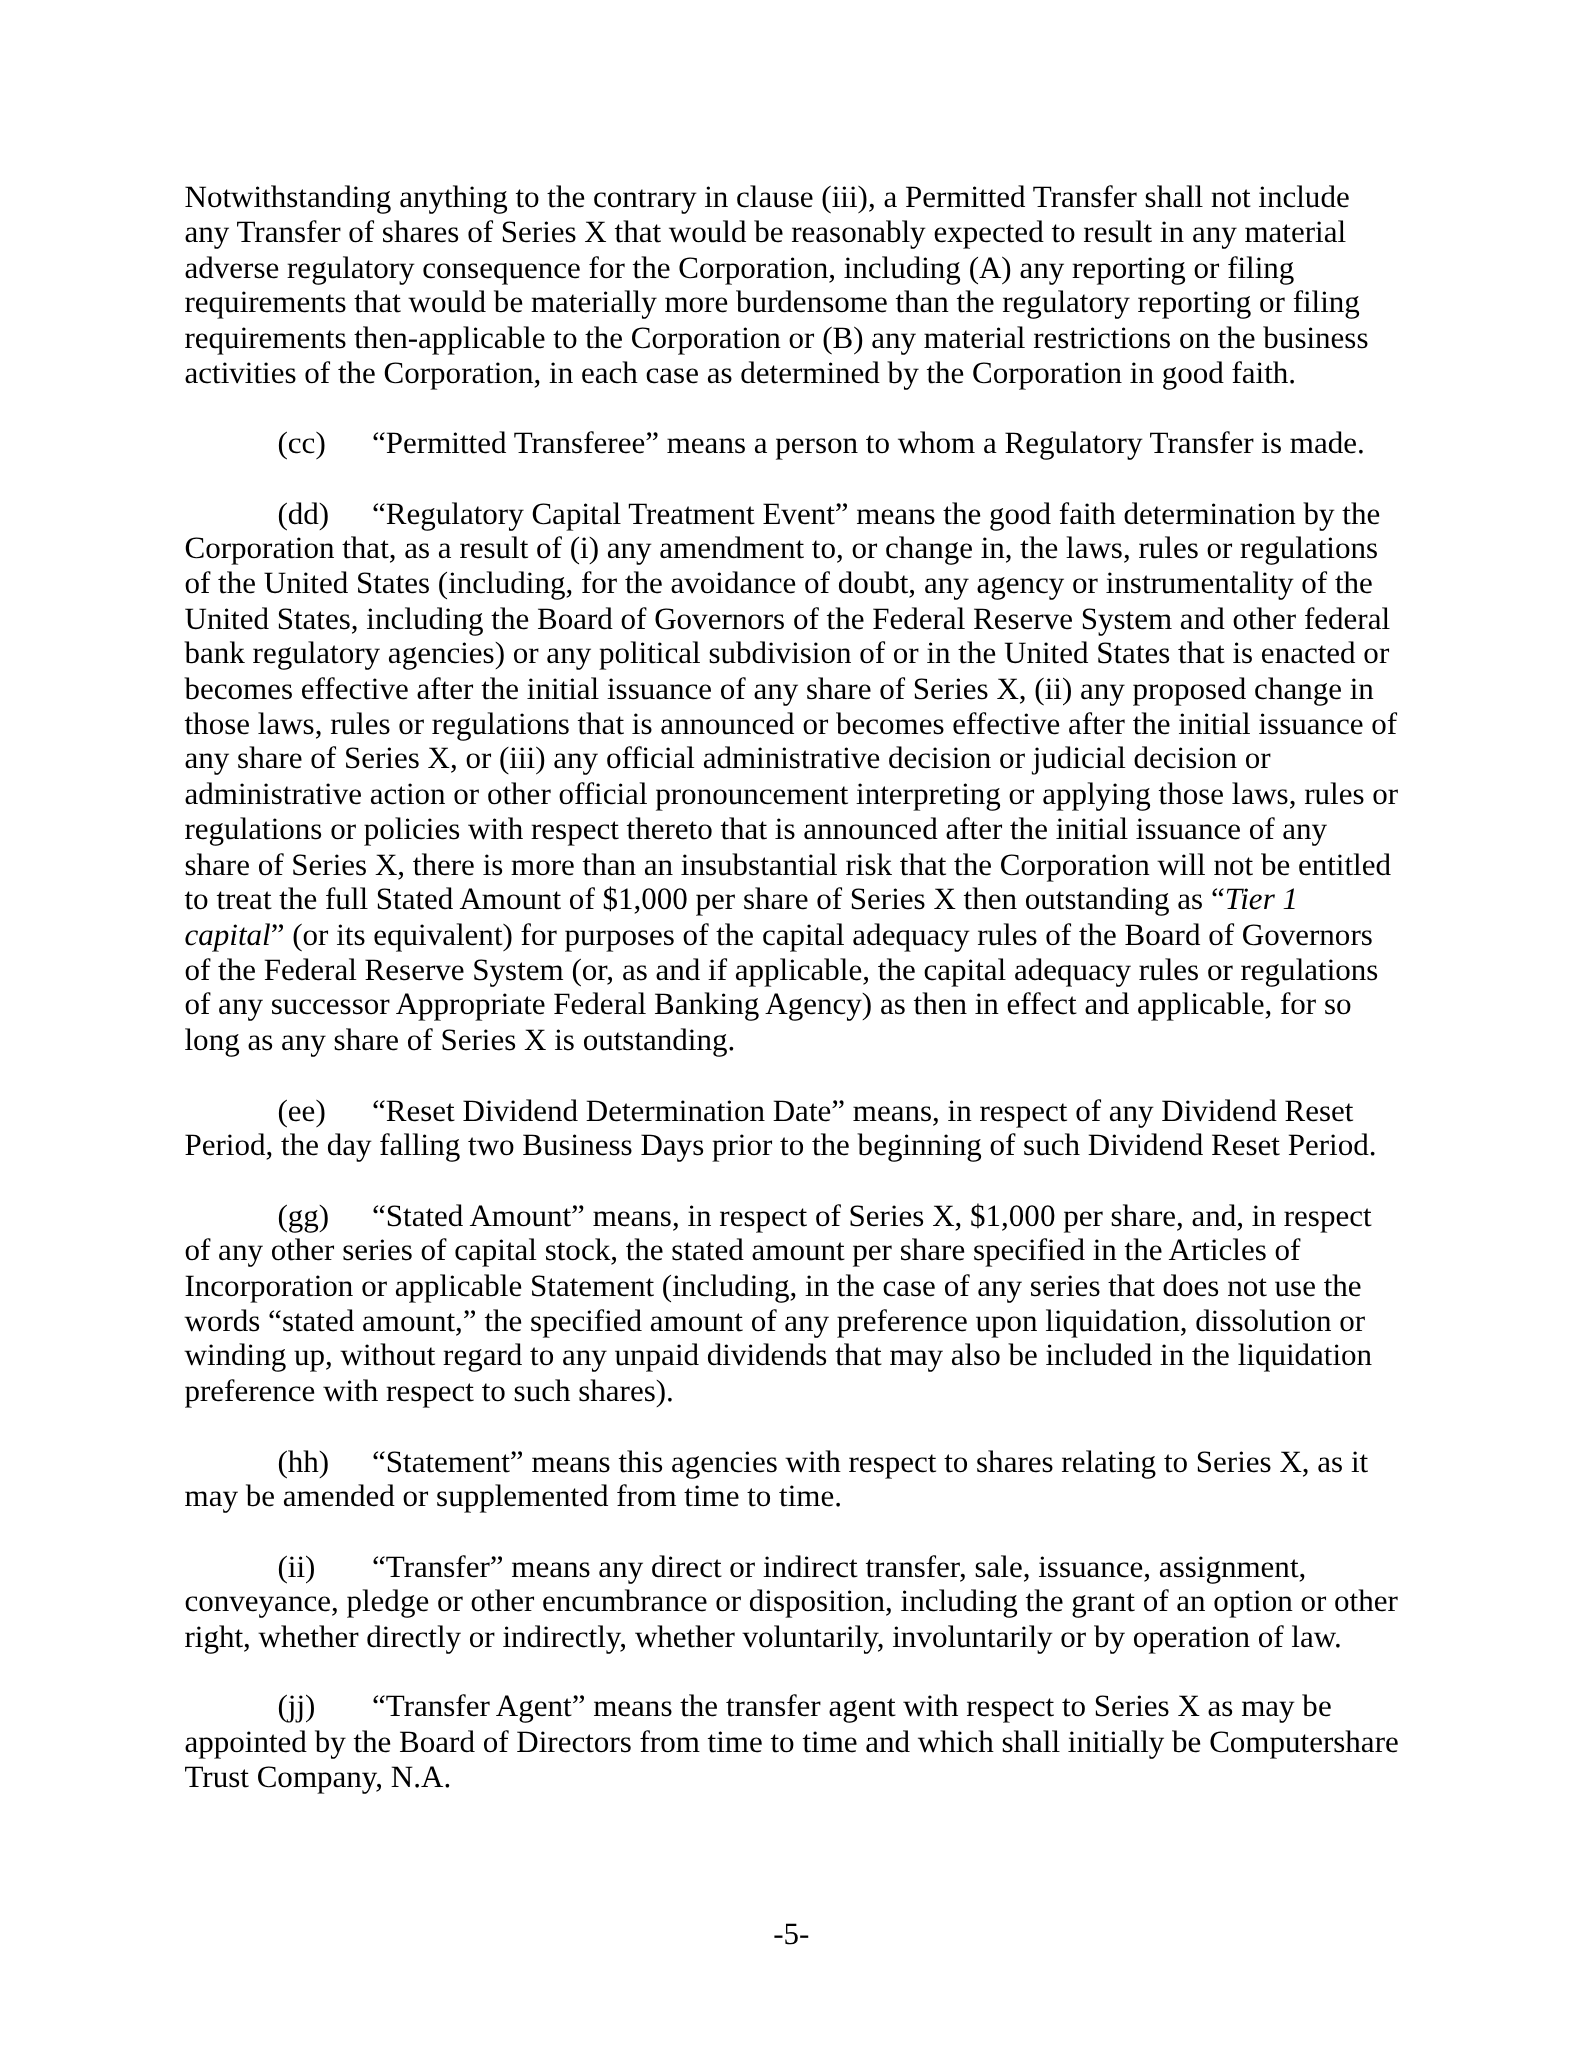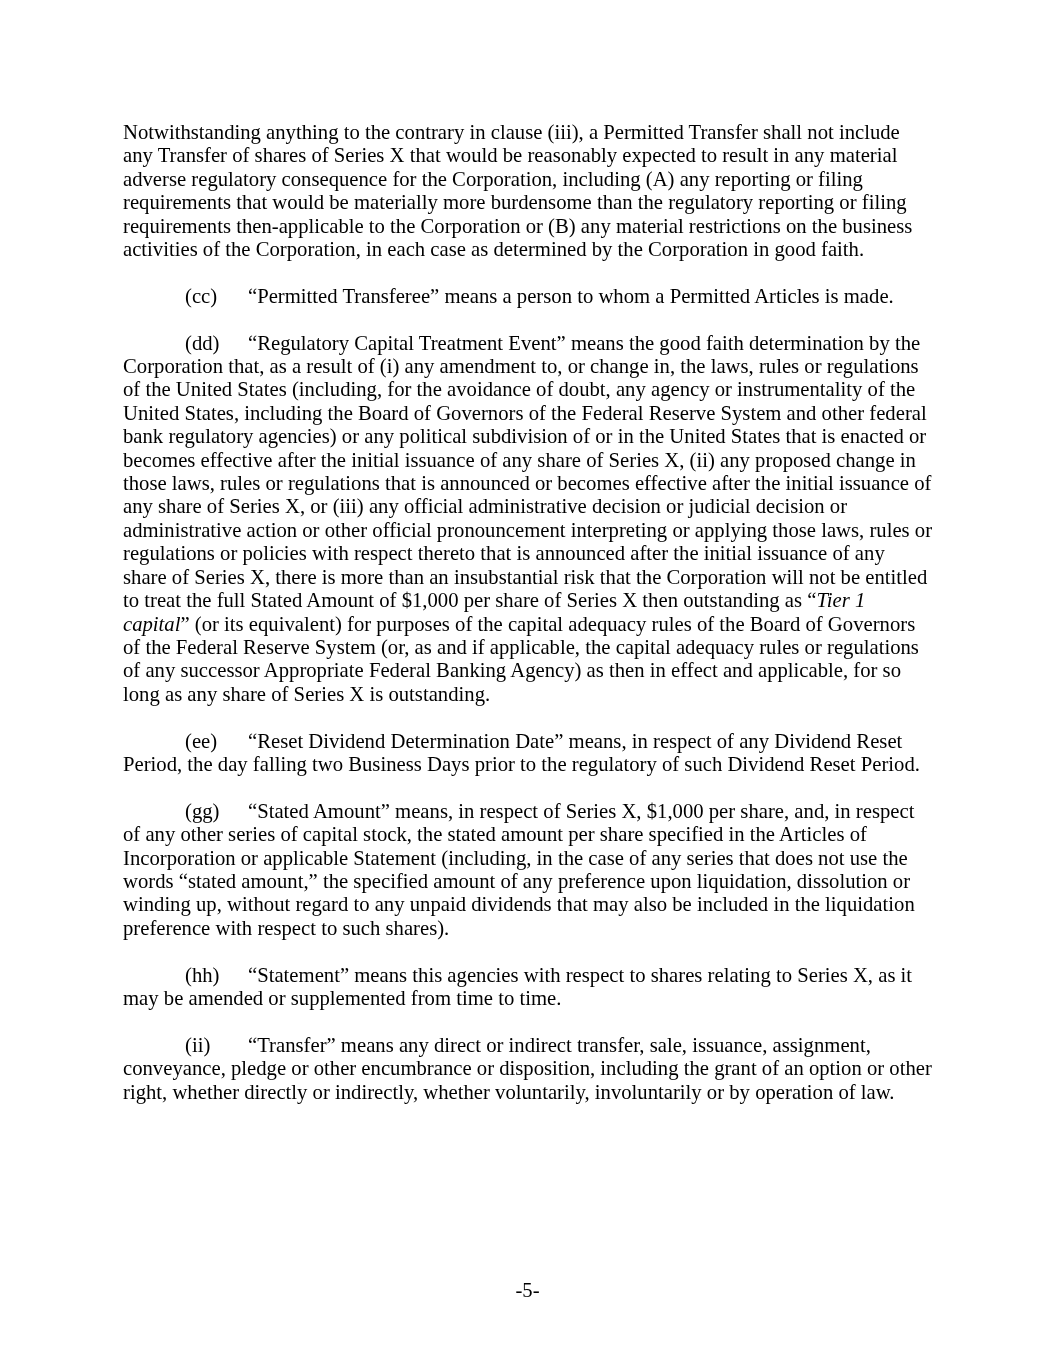--- a/index.html
+++ b/index.html
@@ -50,30 +50,31 @@
   }
 </style>
 </head>
 <body>
 
 <div class="page">
   <div class="content">
 
     <p class="para"><span>Notwithstanding anything to the contrary in clause (iii), a Permitted Transfer shall not include any Transfer of shares of Series X that would be reasonably expected to result in any material adverse regulatory consequence for the Corporation, including (A) any reporting or filing requirements that would be materially more burdensome than the regulatory reporting or filing requirements then-applicable to the Corporation or (B) any material restrictions on the business activities of the Corporation, in each case as determined by the Corporation in good faith.</span></p>
 
-    <p class="para def"><span class="para-label">(cc)</span><span>“Permitted Transferee” means a person to whom a Permitted Articles is made.</span></p>
+    <p class="para def"><span class="para-label">(cc)</span><span>“Permitted Transferee” means a person to whom a Regulatory Transfer is made.</span></p>
 
     <p class="para def"><span class="para-label">(dd)</span><span>“Regulatory Capital Treatment Event” means the good faith determination by the Corporation that, as a result of (i) any amendment to, or change in, the laws, rules or regulations of the United States (including, for the avoidance of doubt, any agency or instrumentality of the United States, including the Board of Governors of the Federal Reserve System and other federal bank regulatory agencies) or any political subdivision of or in the United States that is enacted or becomes effective after the initial issuance of any share of Series X, (ii) any proposed change in those laws, rules or regulations that is announced or becomes effective after the initial issuance of any share of Series X, or (iii) any official administrative decision or judicial decision or administrative action or other official pronouncement interpreting or applying those laws, rules or regulations or policies with respect thereto that is announced after the initial issuance of any share of Series X, there is more than an insubstantial risk that the Corporation will not be entitled to treat the full Stated Amount of $1,000 per share of Series X then outstanding as “</span><span class="italic-term">Tier 1 capital</span><span>” (or its equivalent) for purposes of the capital adequacy rules of the Board of Governors of the Federal Reserve System (or, as and if applicable, the capital adequacy rules or regulations of any successor Appropriate Federal Banking Agency) as then in effect and applicable, for so long as any share of Series X is outstanding.</span></p>
 
-    <p class="para def"><span class="para-label">(ee)</span><span>“Reset Dividend Determination Date” means, in respect of any Dividend Reset Period, the day falling two Business Days prior to the regulatory of such Dividend Reset Period.</span></p>
+    <p class="para def"><span class="para-label">(ee)</span><span>“Reset Dividend Determination Date” means, in respect of any Dividend Reset Period, the day falling two Business Days prior to the beginning of such Dividend Reset Period.</span></p>
 
 
     <p class="para def"><span class="para-label">(gg)</span><span>“Stated Amount” means, in respect of Series X, $1,000 per share, and, in respect of any other series of capital stock, the stated amount per share specified in the Articles of Incorporation or applicable Statement (including, in the case of any series that does not use the words “stated amount,” the specified amount of any preference upon liquidation, dissolution or winding up, without regard to any unpaid dividends that may also be included in the liquidation preference with respect to such shares).</span></p>
 
     <p class="para def"><span class="para-label">(hh)</span><span>“Statement” means this agencies with respect to shares relating to Series X, as it may be amended or supplemented from time to time.</span></p>
 
     <p class="para def"><span class="para-label">(ii)</span><span>“Transfer” means any direct or indirect transfer, sale, issuance, assignment, conveyance, pledge or other encumbrance or disposition, including the grant of an option or other right, whether directly or indirectly, whether voluntarily, involuntarily or by operation of law.</span></p>
 
+    <p class="para def"><span class="para-label">(jj)</span><span>“Transfer Agent” means the transfer agent with respect to Series X as may be appointed by the Board of Directors from time to time and which shall initially be Computershare Trust Company, N.A.</span></p>
 
   </div>
 
   <div class="footer">-5-</div>
 </div>
 
 </body></html>

